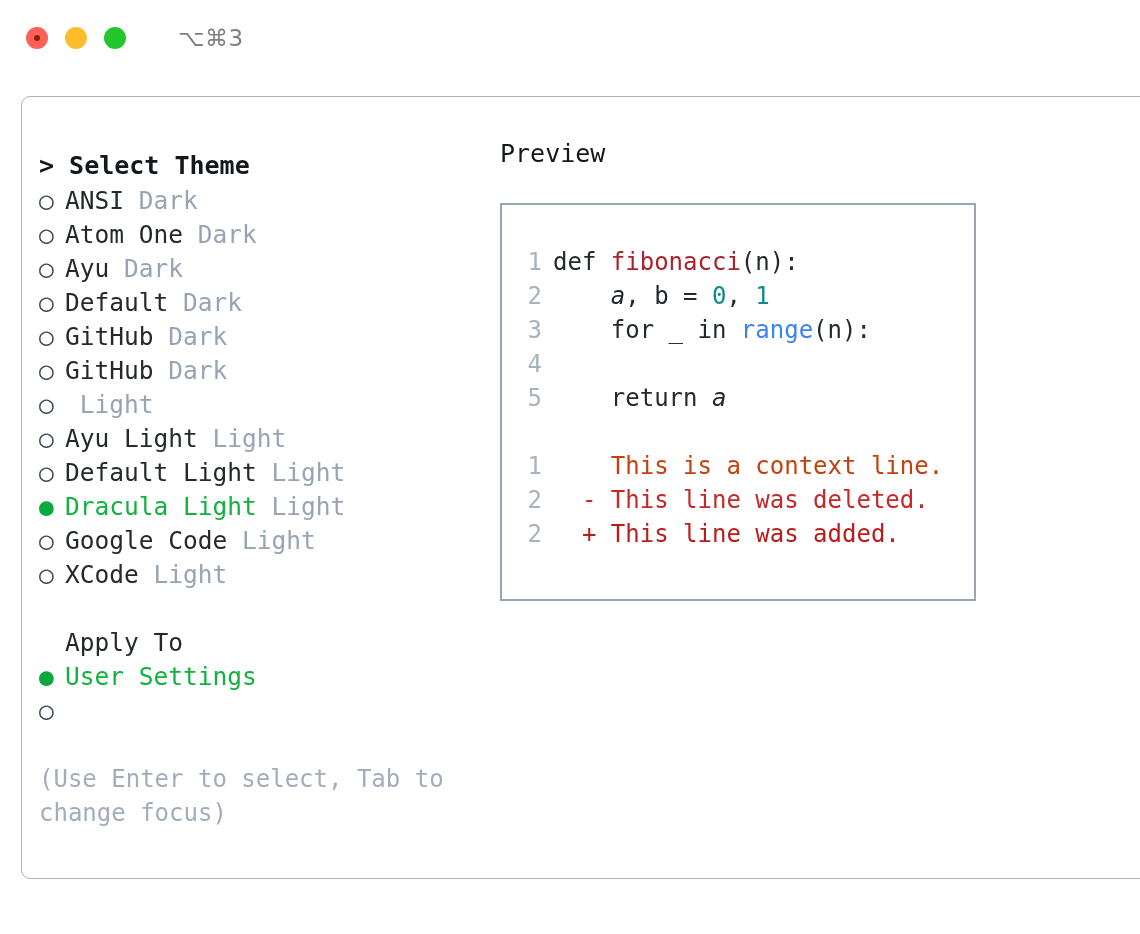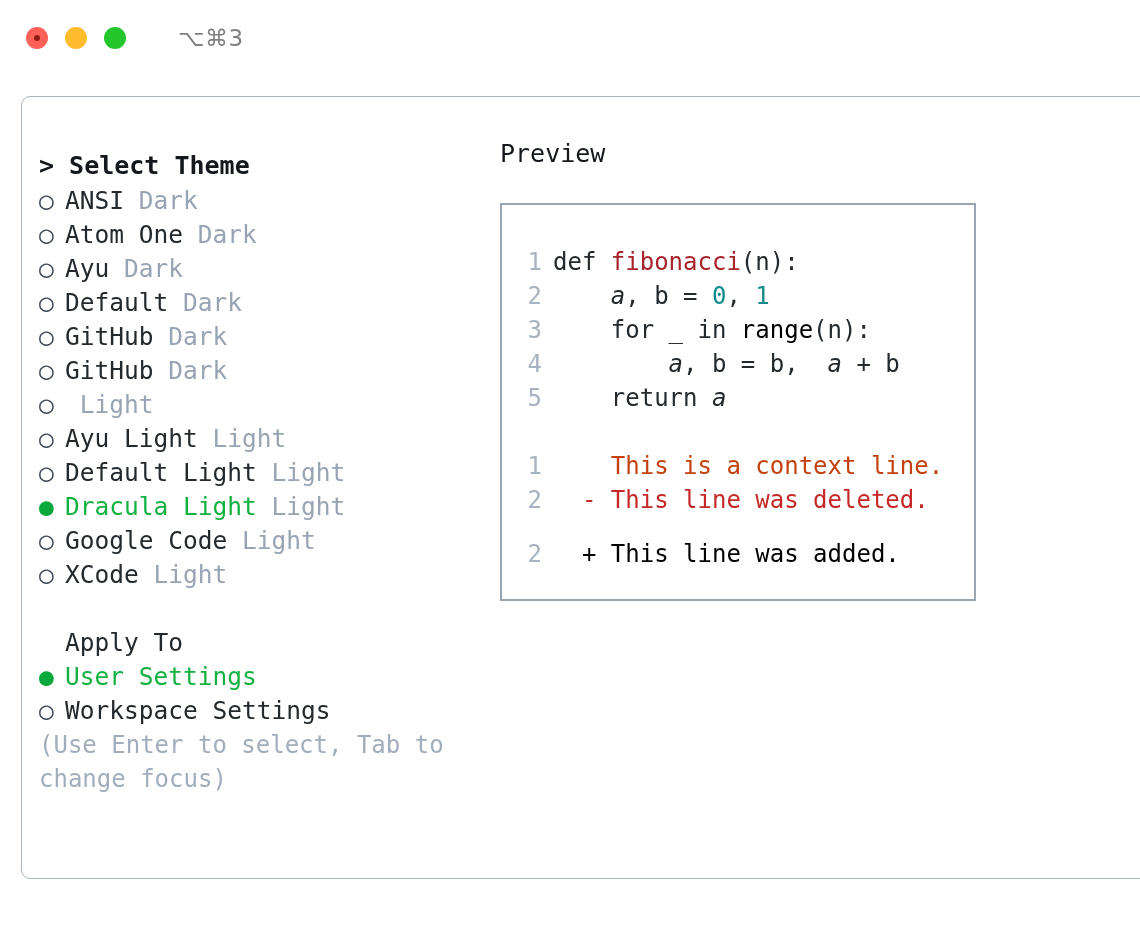--- a/index.html
+++ b/index.html
@@ -124,20 +124,21 @@
   #apply-section { margin-top: 34px; }
   #apply-title {
     font-size: 24.5px;
     line-height: 34px;
     color: #24292e;
     white-space: pre;
     padding-left: 26px;
   }
 
   #hint {
+    margin-top: 34px;
     font-size: 24px;
     line-height: 34px;
     color: #a2adbc;
     width: 420px;
   }
 
   
   #right-col {
     position: absolute;
     left: 478px;
@@ -177,28 +178,28 @@
     width: 22px;
     text-align: right;
     color: #a8b2c0;
     margin-right: 11px;
   }
   .codetext { color: #24292e; }
 
   .tok-plain  { color: #24292e; }
   .tok-func   { color: #a9232b; }
   .tok-num    { color: #0f8b8b; }
-  .tok-call   { color: #000000; }
+  .tok-call   { color: #3b82f6; }
   .tok-var    { color: #24292e; font-style: italic; }
 
   .blank-line { height: 34px; }
 
   .diff-ctx { color: #c2410c; }
   .diff-del { color: #c62828; }
-  .diff-add { color: #000000; margin-top: 20px; }
+  .diff-add { color: #b91c1c; }
 
   .sp { white-space: pre; }
 </style>
 </head>
 <body>
 
 <div id="app-window">
 
   <div id="titlebar">
     <div class="lights">
@@ -228,37 +229,37 @@
             <div class="opt-row"><span class="bullet">○</span><span class="opt-label">Default Light</span><span class="opt-tag"> Light</span></div>
             <div class="opt-row selected"><span class="bullet sel">●</span><span class="opt-label">Dracula Light</span><span class="opt-tag"> Light</span></div>
             <div class="opt-row"><span class="bullet">○</span><span class="opt-label">Google Code</span><span class="opt-tag"> Light</span></div>
             <div class="opt-row"><span class="bullet">○</span><span class="opt-label">XCode</span><span class="opt-tag"> Light</span></div>
           </div>
 
         <div id="apply-section">
           <div id="apply-title">Apply To</div>
           <div id="apply-list">
               <div class="opt-row selected"><span class="bullet sel">●</span><span class="opt-label">User Settings</span></div>
-              <div class="opt-row"><span class="bullet">○</span><span class="opt-label">Workspace Settings</span></div>
+              <div class="opt-row"><span class="bullet">○</span></div>
             </div>
         </div>
 
         <div id="hint">(Use Enter to select, Tab to change focus)</div>
       </div>
 
       <div id="right-col">
         <div id="preview-title">Preview</div>
 
         <div id="preview-box">
           <div id="code-area">
             <div id="code-lines">
                 <div class="code-line"><span class="lineno">1</span><span class="codetext"><span class="tok-plain sp">def </span><span class="tok-func sp">fibonacci</span><span class="tok-plain sp">(n):</span></span></div>
                 <div class="code-line"><span class="lineno">2</span><span class="codetext"><span class="tok-plain sp">    </span><span class="tok-var sp">a</span><span class="tok-plain sp">, </span><span class="tok-plain sp">b</span><span class="tok-plain sp"> = </span><span class="tok-num sp">0</span><span class="tok-plain sp">, </span><span class="tok-num sp">1</span></span></div>
                 <div class="code-line"><span class="lineno">3</span><span class="codetext"><span class="tok-plain sp">    for _ in </span><span class="tok-call sp">range</span><span class="tok-plain sp">(n):</span></span></div>
-                <div class="code-line"><span class="lineno">4</span><span class="codetext"><span class="tok-plain sp">        </span><span class="tok-var sp">a</span><span class="tok-plain sp">, b = b, </span><span class="tok-var sp"> a</span><span class="tok-plain sp"> + b</span></span></div>
+                <div class="code-line"><span class="lineno">4</span></div>
                 <div class="code-line"><span class="lineno">5</span><span class="codetext"><span class="tok-plain sp">    return </span><span class="tok-var sp">a</span></span></div>
               </div>
             <div class="blank-line"></div>
             <div id="diff-lines">
                 <div class="code-line"><span class="lineno">1</span><span class="diff-ctx sp">    This is a context line.</span></div>
                 <div class="code-line"><span class="lineno">2</span><span class="diff-del sp">  - This line was deleted.</span></div>
                 <div class="code-line"><span class="lineno">2</span><span class="diff-add sp">  + This line was added.</span></div>
               </div>
           </div>
         </div>

